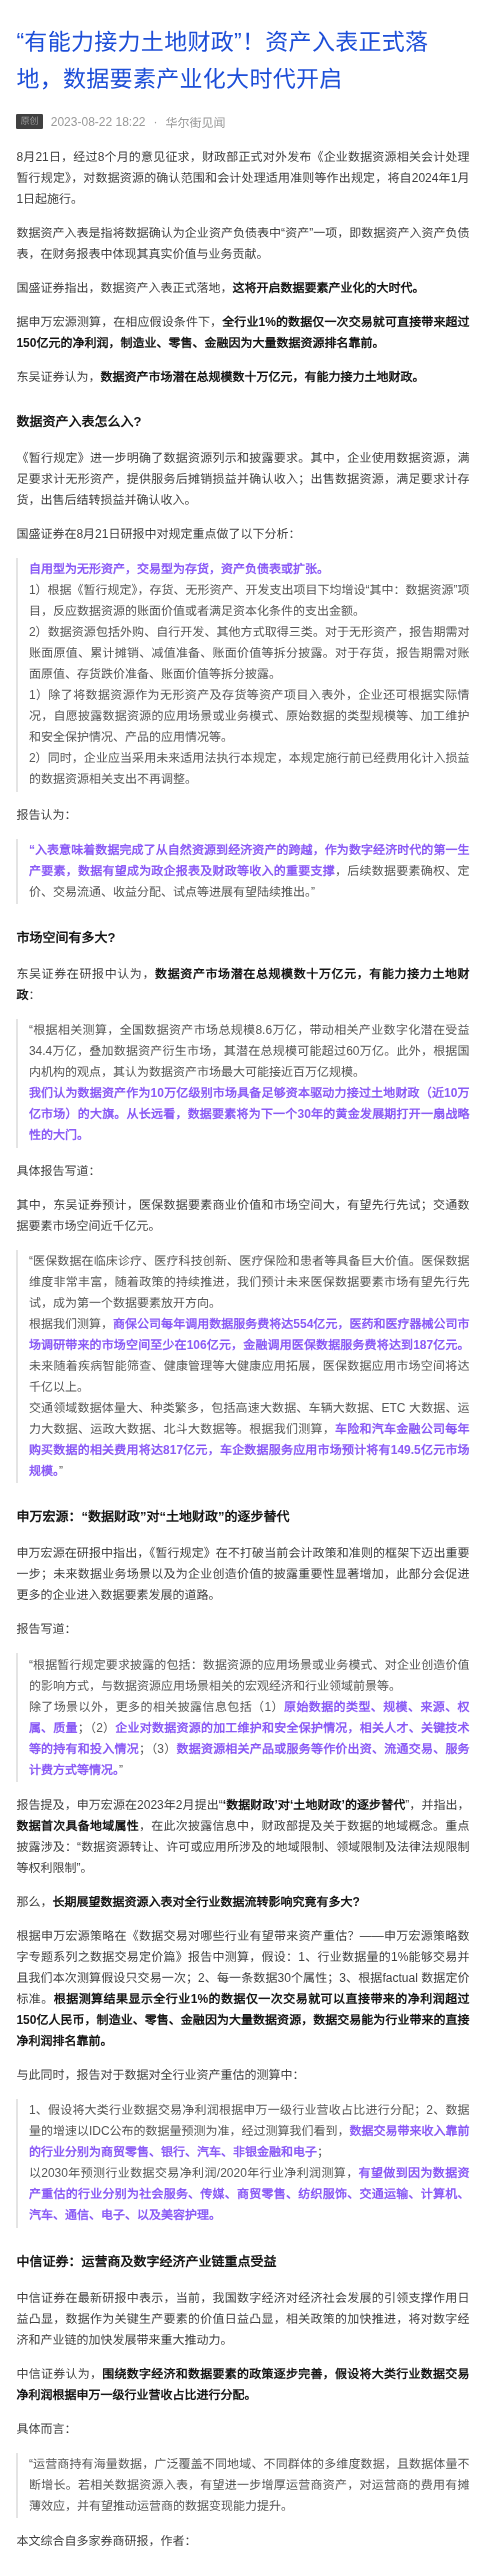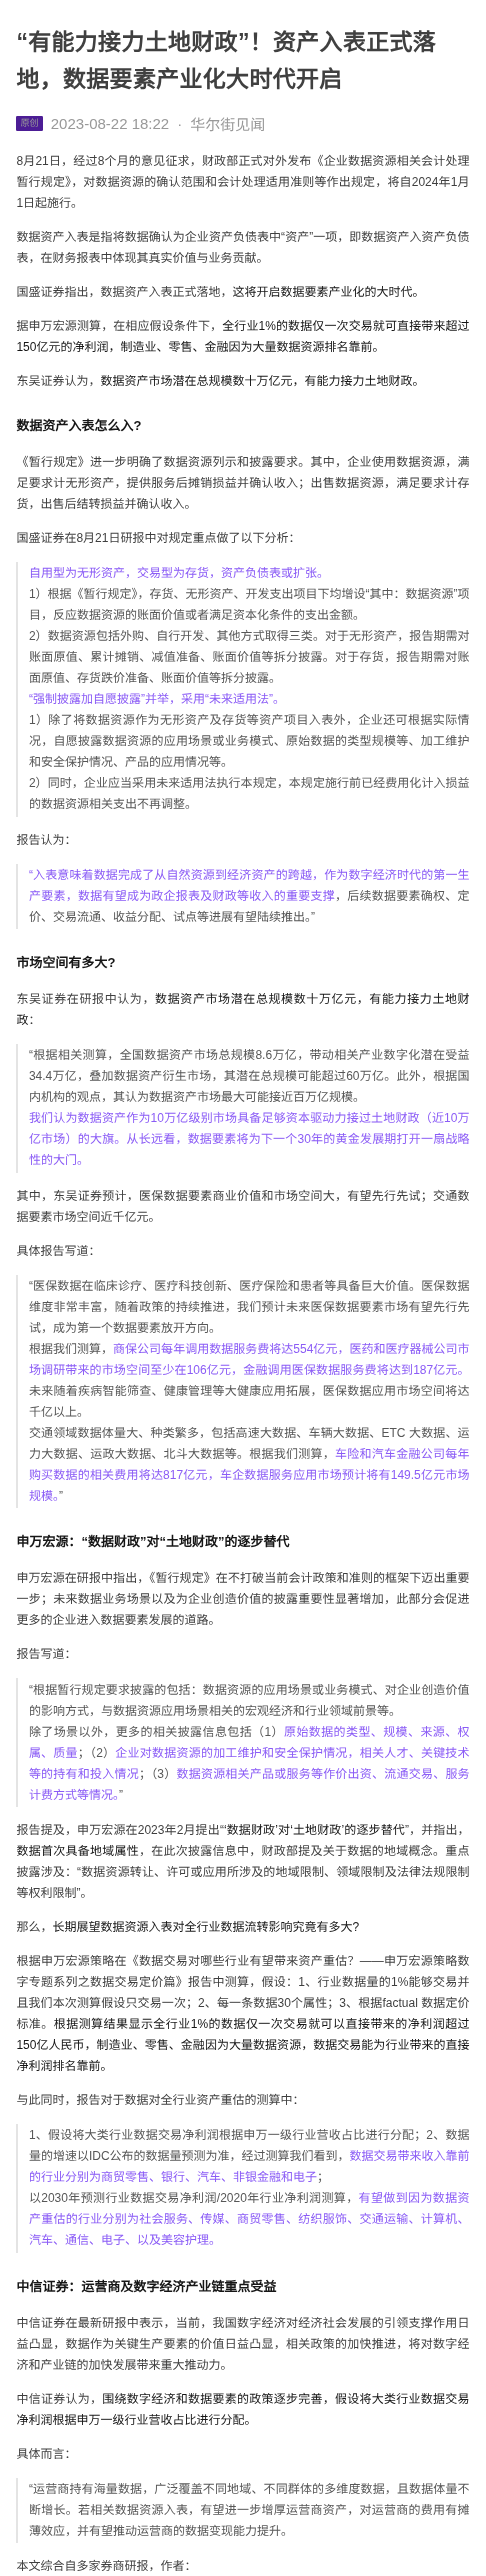--- a/index.html
+++ b/index.html
@@ -10,62 +10,62 @@
   }
   .page {
     width: 486px;
     margin: 0 auto;
     background: #ffffff;
     box-sizing: border-box;
     padding: 24px 16.4px 20px 16.4px;
   }
   .article-title {
     font-size: 23px;
-    font-weight: 700;
-    color: #404040;
+    font-weight: 400;
+    color: #1d4ed8;
     line-height: 1.62;
     margin: 0 0 14.5px 0;
     letter-spacing: 0.3px;
   }
   .meta-row {
     display: flex;
     align-items: center;
     gap: 8px;
     margin: 0 0 17px 0;
   }
   .origin-badge {
-    background: #4c1d95;
+    background: #404040;
     color: #9a9a9a;
     font-size: 9.2px;
     line-height: 1;
     padding: 2.6px 4px;
     border-radius: 1.3px;
     flex: 0 0 auto;
   }
   .meta-text {
     color: #999999;
-    font-size: 15px;
+    font-size: 12px;
     white-space: nowrap;
   }
   .article-body p {
     font-size: 12px;
     line-height: 21px;
     color: #3f3f3f;
     margin: 13px 0;
     text-align: justify;
   }
   .article-body h2 {
     font-size: 13px;
     line-height: 20px;
     font-weight: 700;
     color: #161616;
     margin: 24px 0 16px 0;
   }
   .article-body strong {
-    font-weight: 400;
+    font-weight: 700;
     color: #161616;
     margin-top: 39px;
   }
   .article-body blockquote {
     margin: 13px 0;
     padding: 1.3px 0 1.3px 10.5px;
     border-left: 2.6px solid #e4e4e4;
     color: #575757;
   }
   .article-body blockquote p {
@@ -95,36 +95,35 @@
       <p><span>国盛证券指出，数据资产入表正式落地，</span><strong>这将开启数据要素产业化的大时代。</strong></p>
       <p><span>据申万宏源测算，在相应假设条件下，</span><strong>全行业1%的数据仅一次交易就可直接带来超过150亿元的净利润，制造业、零售、金融因为大量数据资源排名靠前。</strong></p>
       <p><span>东吴证券认为，</span><strong>数据资产市场潜在总规模数十万亿元，有能力接力土地财政。</strong></p>
       <h2>数据资产入表怎么入?</h2>
       <p><span>《暂行规定》进一步明确了数据资源列示和披露要求。其中，企业使用数据资源，满足要求计无形资产，提供服务后摊销损益并确认收入；出售数据资源，满足要求计存货，出售后结转损益并确认收入。</span></p>
       <p><span>国盛证券在8月21日研报中对规定重点做了以下分析：</span></p>
       <blockquote>
         <p><strong>自用型为无形资产，交易型为存货，资产负债表或扩张。</strong></p>
         <p><span>1）根据《暂行规定》，存货、无形资产、开发支出项目下均增设“其中：数据资源”项目，反应数据资源的账面价值或者满足资本化条件的支出金额。</span></p>
         <p><span>2）数据资源包括外购、自行开发、其他方式取得三类。对于无形资产，报告期需对账面原值、累计摊销、减值准备、账面价值等拆分披露。对于存货，报告期需对账面原值、存货跌价准备、账面价值等拆分披露。</span></p>
-        <p><strong>“强制披露加自愿披露”并举，采用“未来适用法”。</strong></p>
         <p><span>1）除了将数据资源作为无形资产及存货等资产项目入表外，企业还可根据实际情况，自愿披露数据资源的应用场景或业务模式、原始数据的类型规模等、加工维护和安全保护情况、产品的应用情况等。</span></p>
         <p><span>2）同时，企业应当采用未来适用法执行本规定，本规定施行前已经费用化计入损益的数据资源相关支出不再调整。</span></p>
       </blockquote>
       <p><span>报告认为：</span></p>
       <blockquote>
         <p><strong>“入表意味着数据完成了从自然资源到经济资产的跨越，作为数字经济时代的第一生产要素，数据有望成为政企报表及财政等收入的重要支撑</strong><span>，后续数据要素确权、定价、交易流通、收益分配、试点等进展有望陆续推出。”</span></p>
       </blockquote>
       <h2>市场空间有多大?</h2>
       <p><span>东吴证券在研报中认为，</span><strong>数据资产市场潜在总规模数十万亿元，有能力接力土地财政</strong><span>：</span></p>
       <blockquote>
         <p><span>“根据相关测算，全国数据资产市场总规模8.6万亿，带动相关产业数字化潜在受益34.4万亿，叠加数据资产衍生市场，其潜在总规模可能超过60万亿。此外，根据国内机构的观点，其认为数据资产市场最大可能接近百万亿规模。</span></p>
         <p><strong>我们认为数据资产作为10万亿级别市场具备足够资本驱动力接过土地财政（近10万亿市场）的大旗。从长远看，数据要素将为下一个30年的黄金发展期打开一扇战略性的大门。</strong></p>
       </blockquote>
+      <p><span>具体报告写道：</span></p>
       <p><span>其中，东吴证券预计，医保数据要素商业价值和市场空间大，有望先行先试；交通数据要素市场空间近千亿元。</span></p>
-      <p><span>具体报告写道：</span></p>
       <blockquote>
         <p><span>“医保数据在临床诊疗、医疗科技创新、医疗保险和患者等具备巨大价值。医保数据维度非常丰富，随着政策的持续推进，我们预计未来医保数据要素市场有望先行先试，成为第一个数据要素放开方向。</span></p>
         <p><span>根据我们测算，</span><strong>商保公司每年调用数据服务费将达554亿元，医药和医疗器械公司市场调研带来的市场空间至少在106亿元，金融调用医保数据服务费将达到187亿元。</strong><span>未来随着疾病智能筛查、健康管理等大健康应用拓展，医保数据应用市场空间将达千亿以上。</span></p>
         <p><span>交通领域数据体量大、种类繁多，包括高速大数据、车辆大数据、ETC 大数据、运力大数据、运政大数据、北斗大数据等。根据我们测算，</span><strong>车险和汽车金融公司每年购买数据的相关费用将达817亿元，车企数据服务应用市场预计将有149.5亿元市场规模。</strong><span>”</span></p>
       </blockquote>
       <h2>申万宏源：“数据财政”对“土地财政”的逐步替代</h2>
       <p><span>申万宏源在研报中指出，《暂行规定》在不打破当前会计政策和准则的框架下迈出重要一步；未来数据业务场景以及为企业创造价值的披露重要性显著增加，此部分会促进更多的企业进入数据要素发展的道路。</span></p>
       <p><span>报告写道：</span></p>
       <blockquote>
         <p><span>“根据暂行规定要求披露的包括：数据资源的应用场景或业务模式、对企业创造价值的影响方式，与数据资源应用场景相关的宏观经济和行业领域前景等。</span></p>

